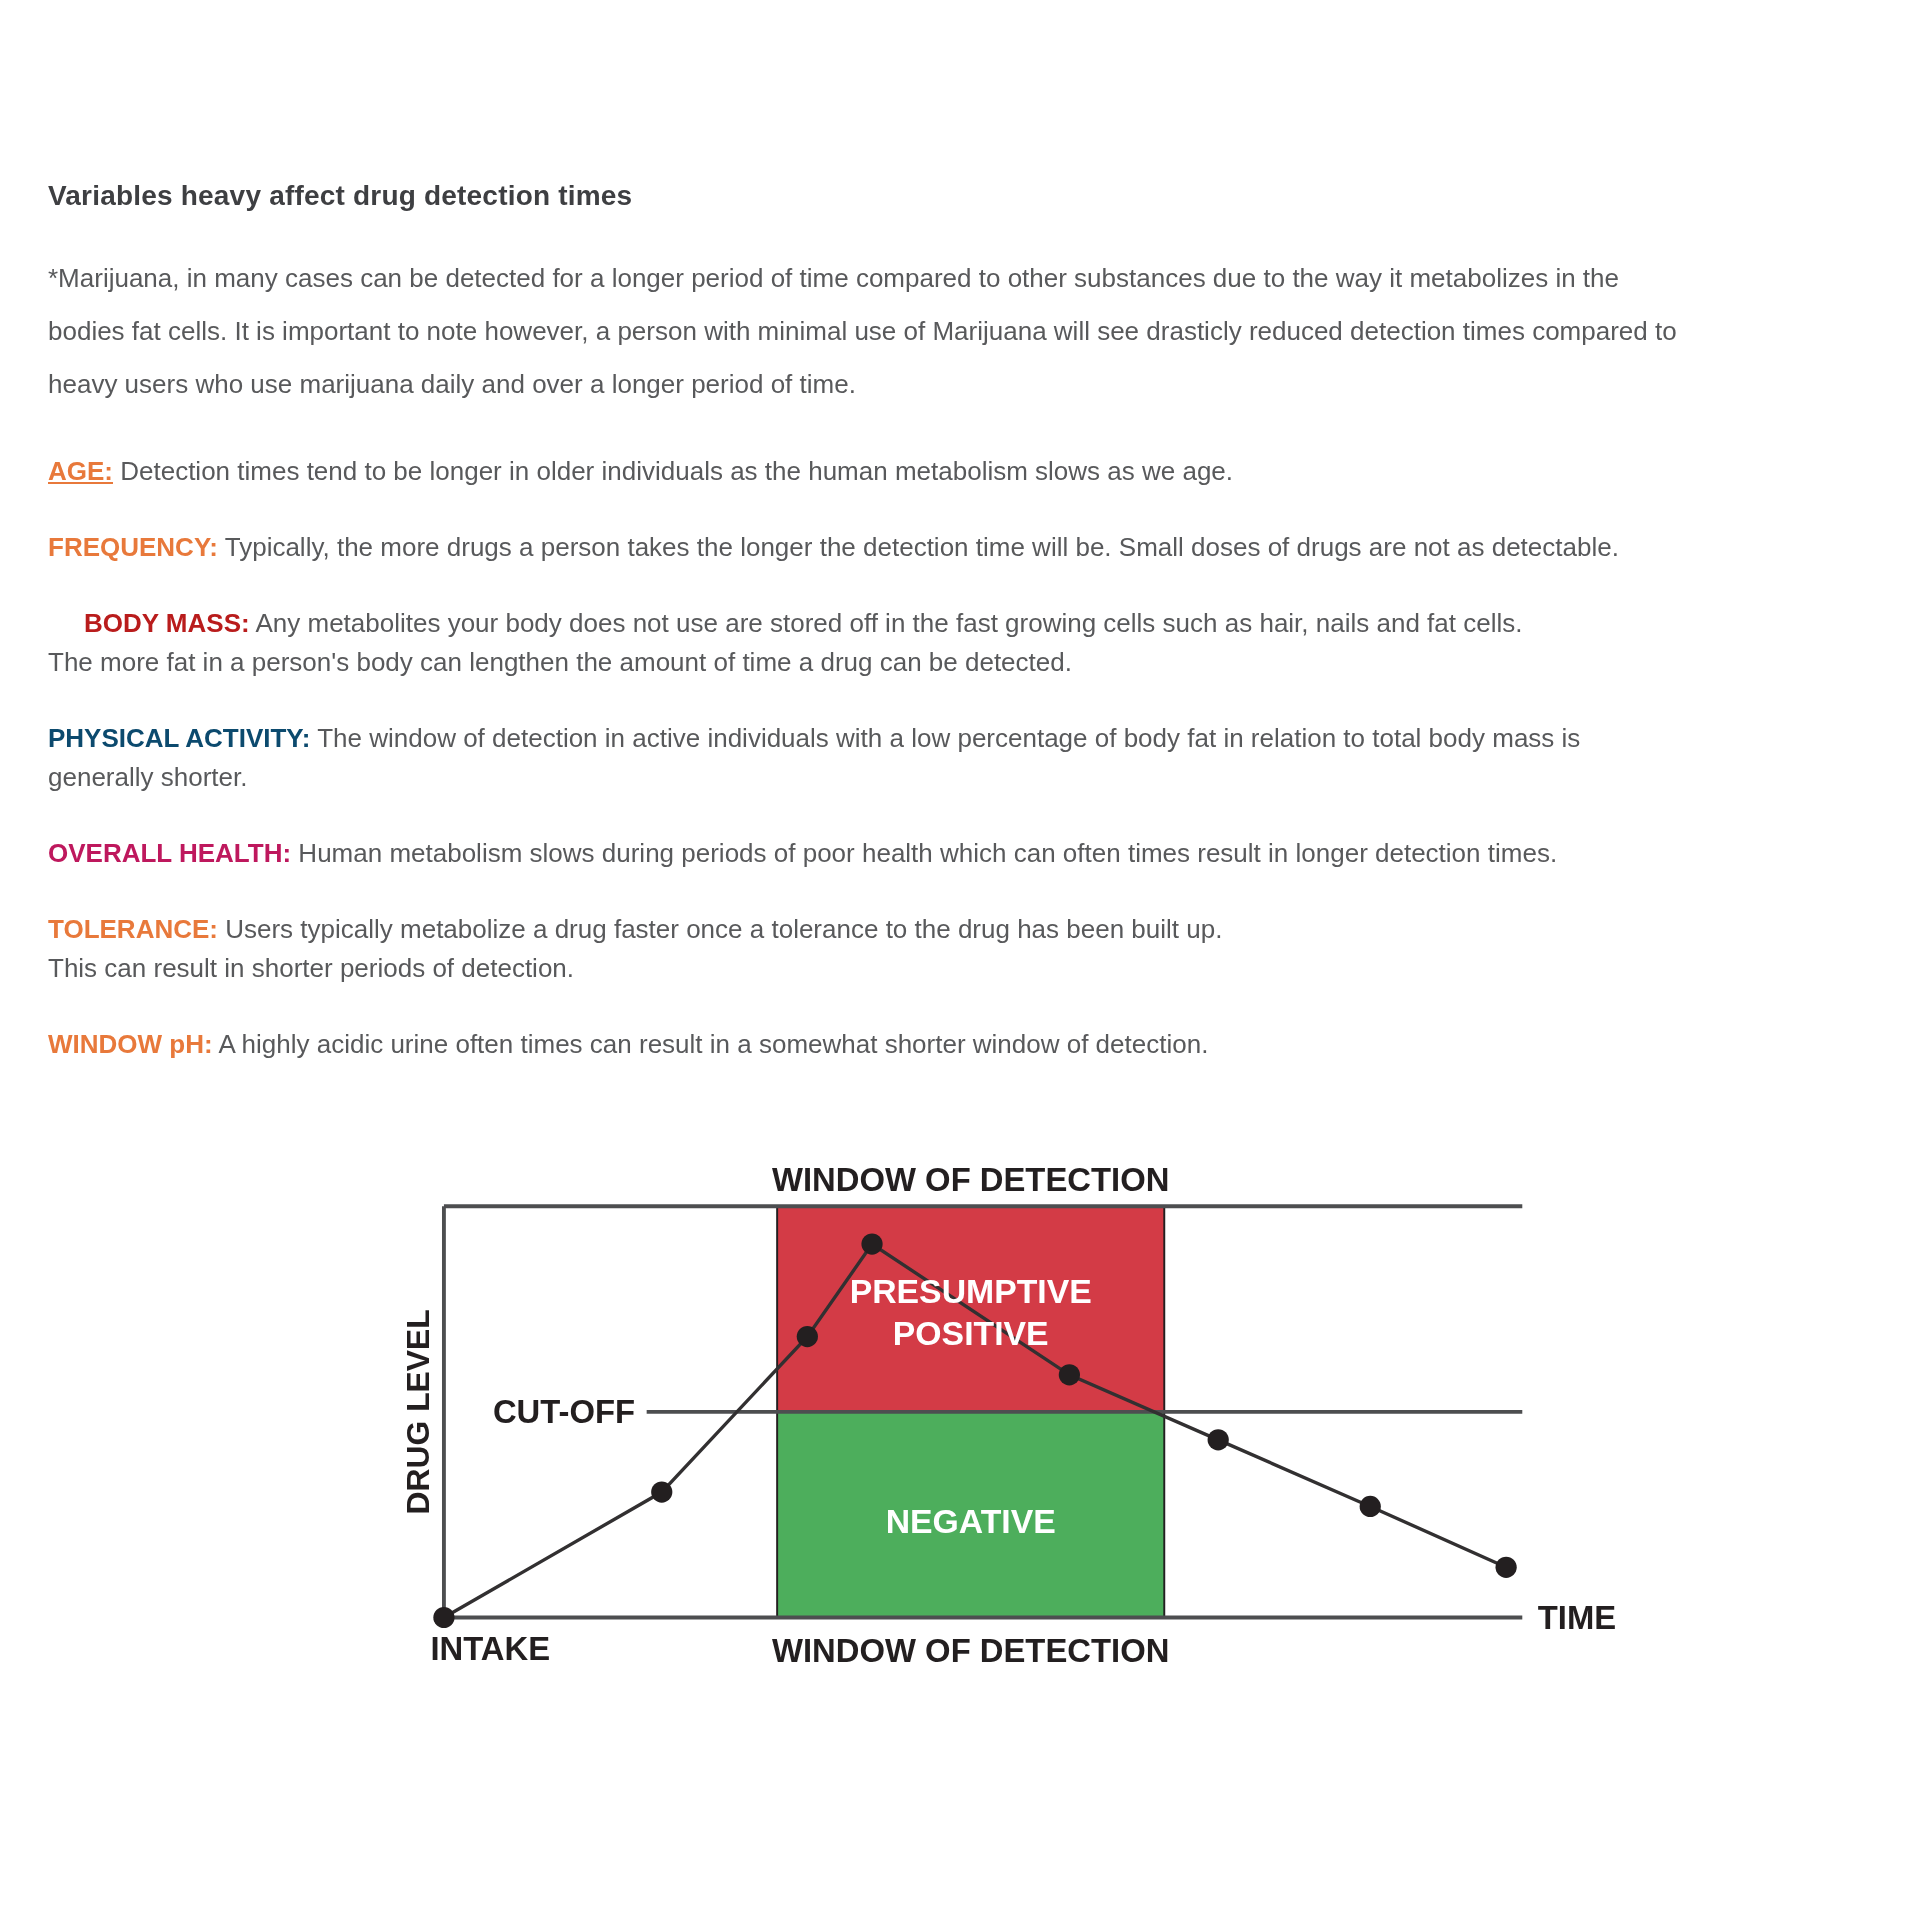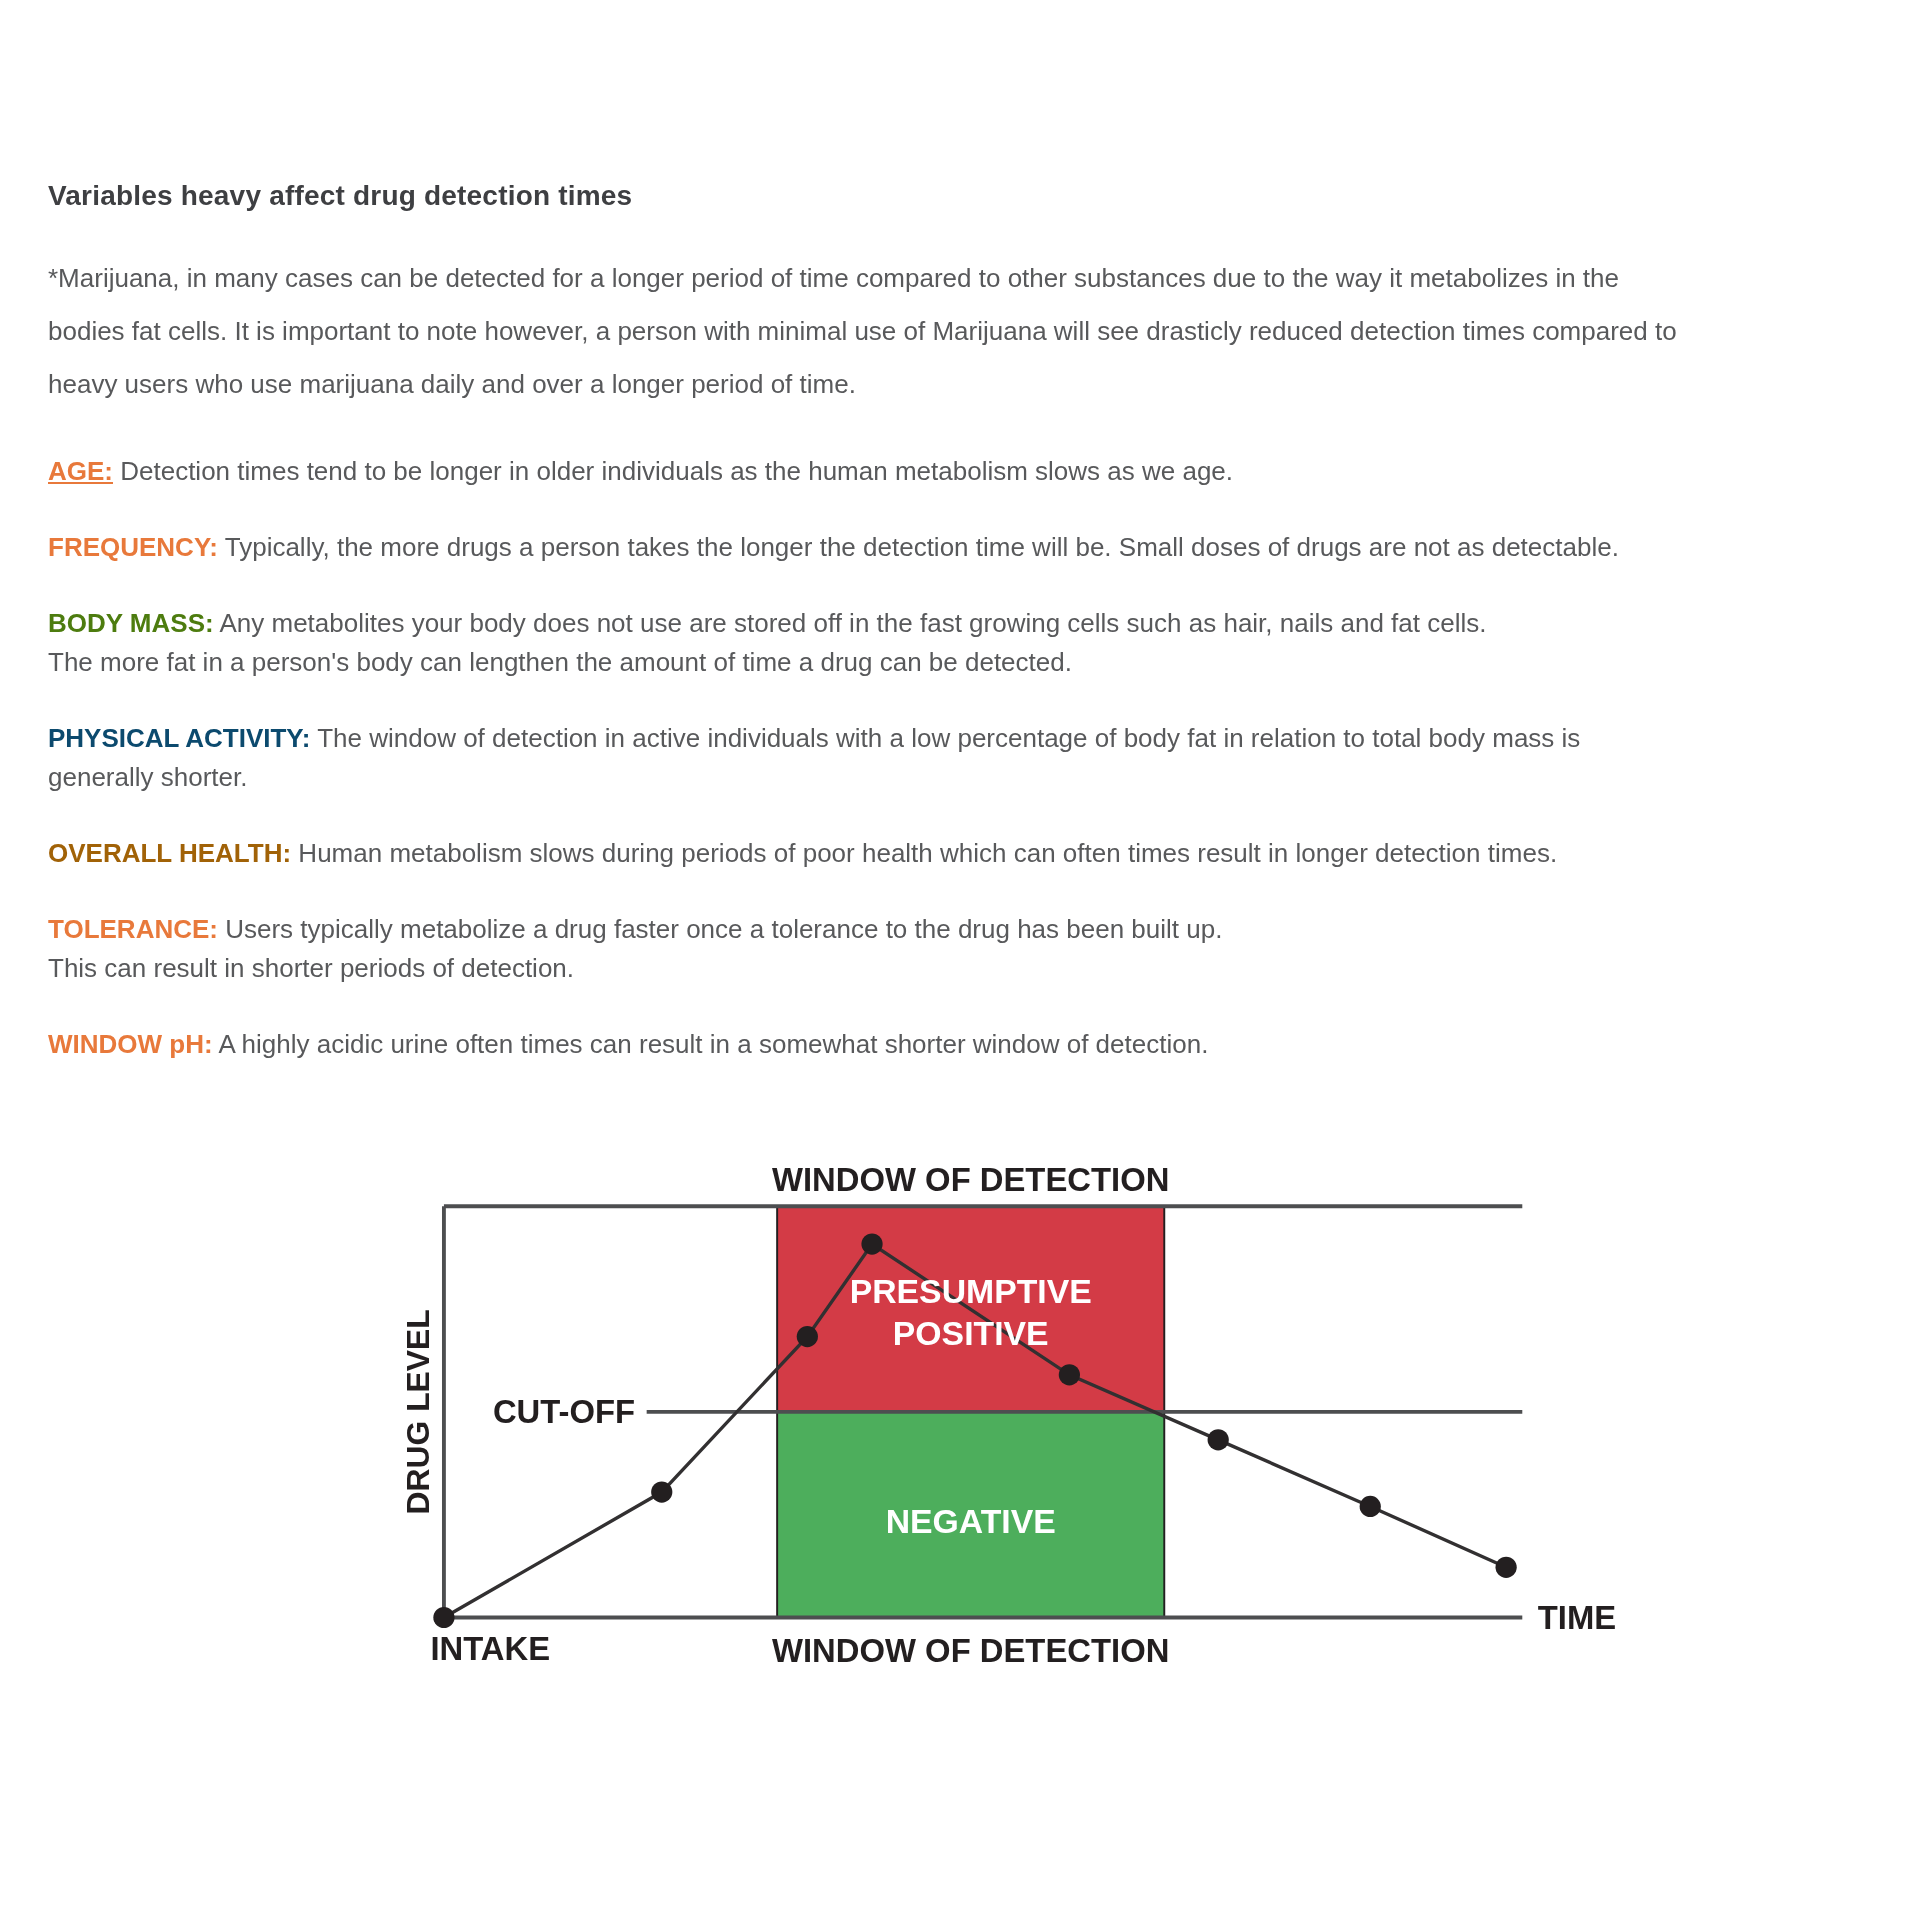--- a/index.html
+++ b/index.html
@@ -35,25 +35,25 @@
 <body>
 
 <div class="doc">
   <h1 class="doc-title" style="color: rgb(62, 63, 66);">Variables heavy affect drug detection times</h1>
   <p class="intro">*Marijuana, in many cases can be detected for a longer period of time compared to other substances due to the way it metabolizes in the
 bodies fat cells. It is important to note however, a person with minimal use of Marijuana will see drasticly reduced detection times compared to
 heavy users who use marijuana daily and over a longer period of time.</p>
   <div>
       <p class="factor"><span class="factor-label" style="color: rgb(232, 121, 59); text-decoration: underline;">AGE:</span><span> Detection times tend to be longer in older individuals as the human metabolism slows as we age.</span></p>
       <p class="factor"><span class="factor-label" style="color: rgb(232, 121, 59);">FREQUENCY:</span><span> Typically, the more drugs a person takes the longer the detection time will be. Small doses of drugs are not as detectable.</span></p>
-      <p class="factor"><span class="factor-label" style="color: #4d7c0f;">BODY MASS:</span><span> Any metabolites your body does not use are stored off in the fast growing cells such as hair, nails and fat cells.
+      <p class="factor"><span class="factor-label" style="color: #b91c1c; margin-left: 36px;">BODY MASS:</span><span> Any metabolites your body does not use are stored off in the fast growing cells such as hair, nails and fat cells.
 The more fat in a person's body can lengthen the amount of time a drug can be detected.</span></p>
       <p class="factor"><span class="factor-label" style="color: #0c4a6e;">PHYSICAL ACTIVITY:</span><span> The window of detection in active individuals with a low percentage of body fat in relation to total body mass is
 generally shorter.</span></p>
-      <p class="factor"><span class="factor-label" style="color: #a16207;">OVERALL HEALTH:</span><span> Human metabolism slows during periods of poor health which can often times result in longer detection times.</span></p>
+      <p class="factor"><span class="factor-label" style="color: #be185d;">OVERALL HEALTH:</span><span> Human metabolism slows during periods of poor health which can often times result in longer detection times.</span></p>
       <p class="factor"><span class="factor-label" style="color: rgb(232, 121, 59);">TOLERANCE:</span><span> Users typically metabolize a drug faster once a tolerance to the drug has been built up.
 This can result in shorter periods of detection.</span></p>
       <p class="factor"><span class="factor-label" style="color: rgb(232, 121, 59);">WINDOW pH:</span><span> A highly acidic urine often times can result in a somewhat shorter window of detection.</span></p>
     </div>
   <div class="chart-wrap">
     <svg width="1284" height="560" viewBox="0 0 1330 580" xmlns="http://www.w3.org/2000/svg">
         <rect x="405.153" y="52" width="401.00299999999993" height="213" fill="#d33b46" stroke="#231f20" stroke-width="2"></rect>
         <rect x="405.153" y="265" width="401.00299999999993" height="213" fill="#4dae5c" stroke="#231f20" stroke-width="2"></rect>
         <line x1="60" y1="52" x2="1177" y2="52" stroke="#4d4e50" stroke-width="4"></line>
         <line x1="60" y1="52" x2="60" y2="478" stroke="#4d4e50" stroke-width="4"></line>

